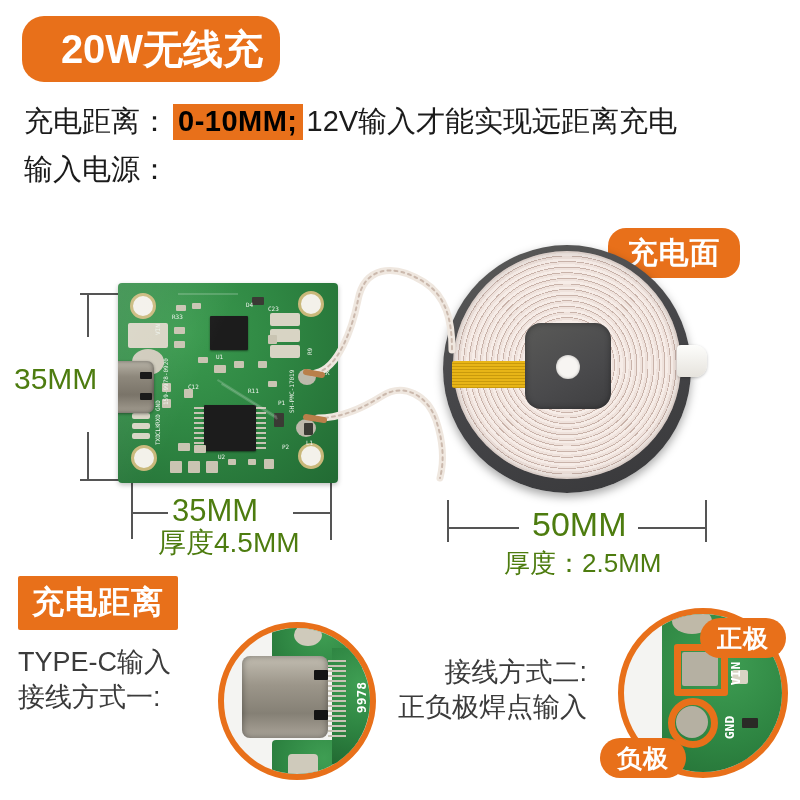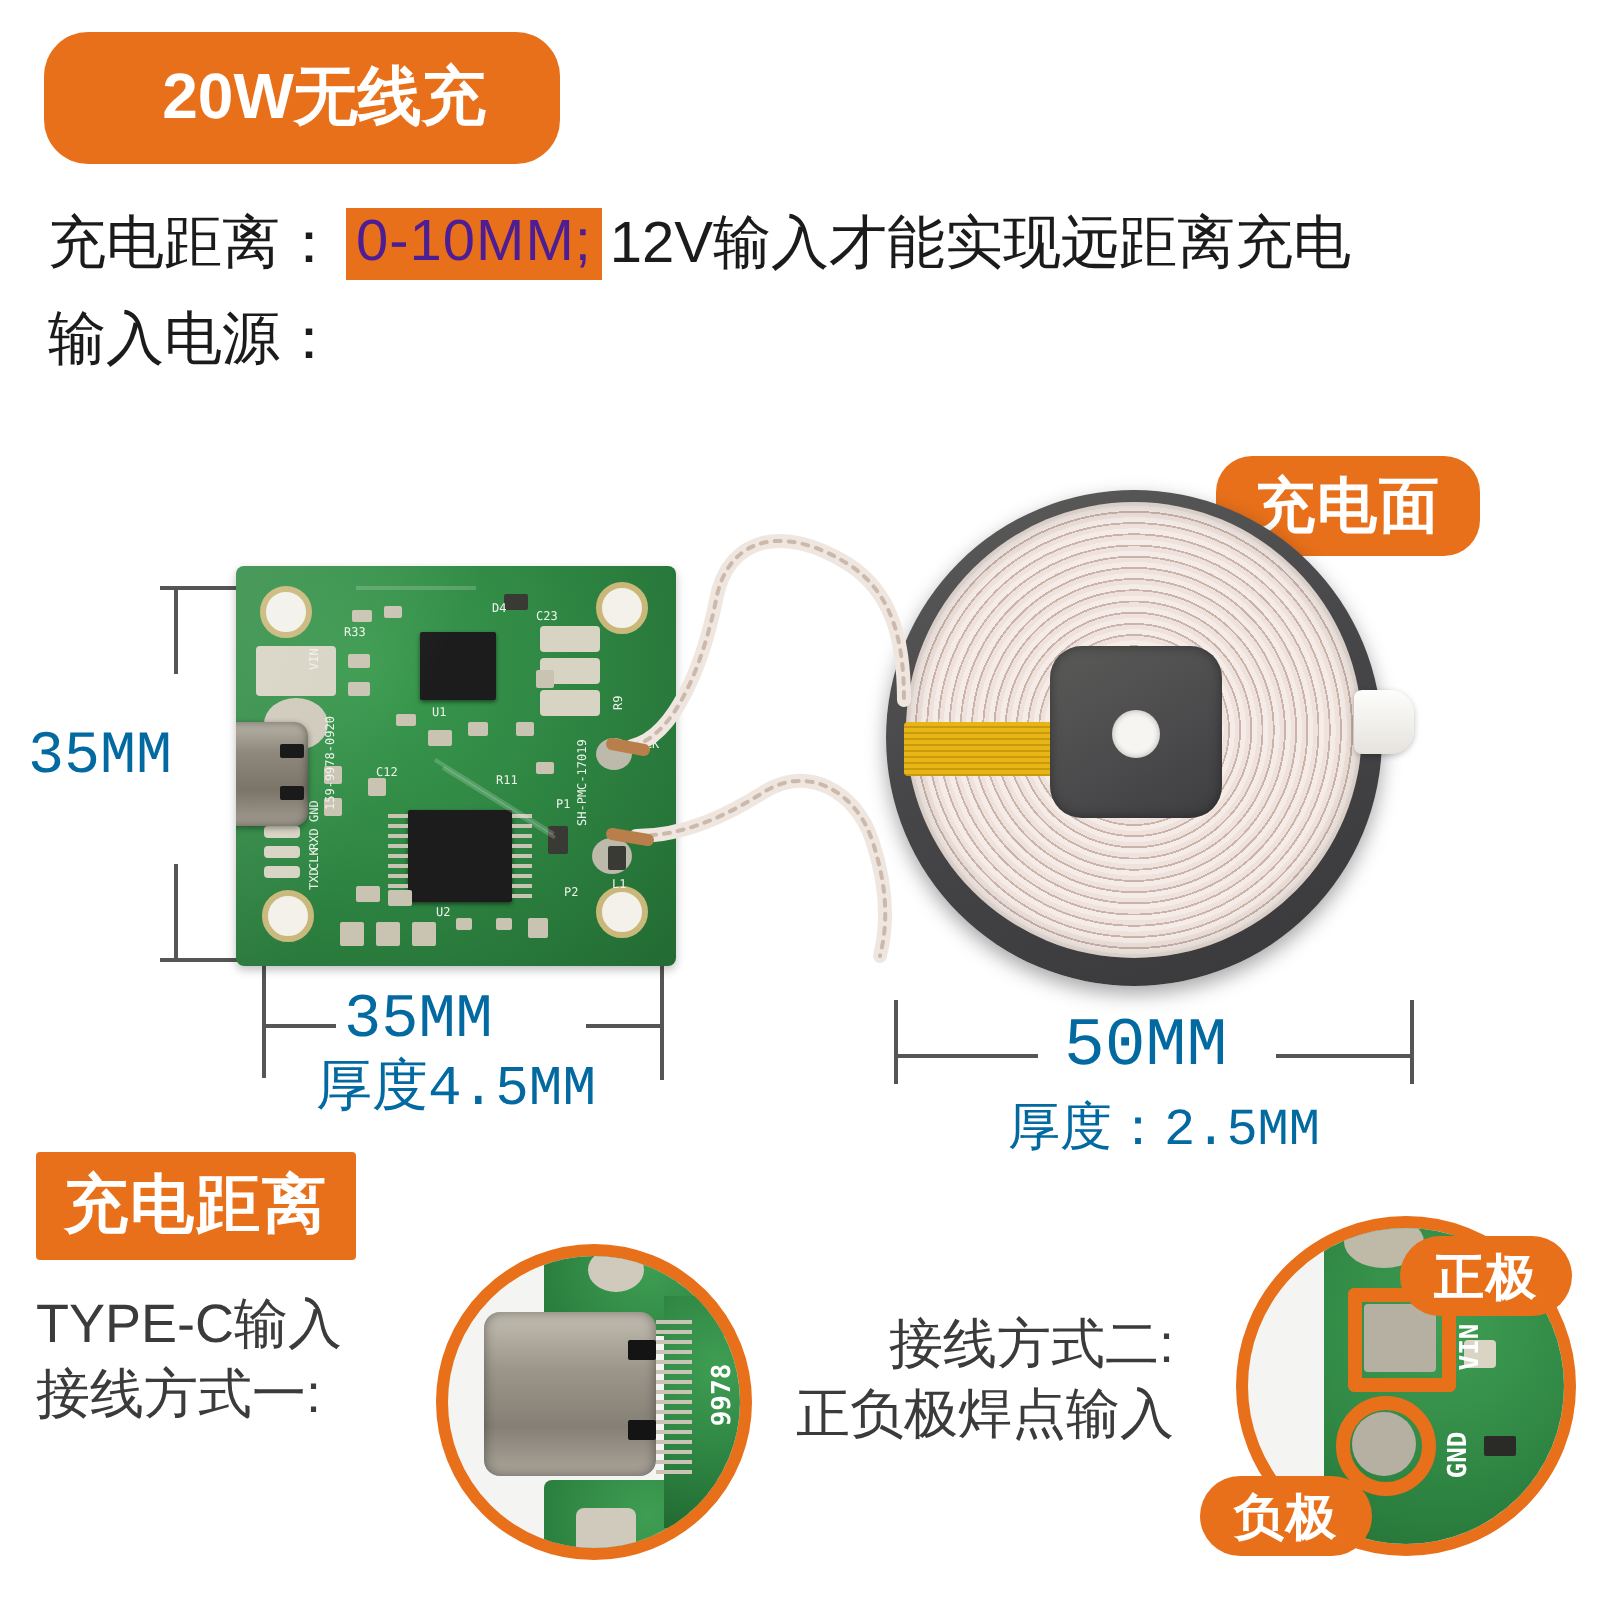--- a/index.html
+++ b/index.html
@@ -28,21 +28,21 @@
     align-items: center;
     justify-content: center;
     box-sizing: border-box;
     font-weight: bold;
     letter-spacing: 1px;
   }
   #title-badge {
     left: 22px; top: 16px;
     width: 258px; height: 66px;
     border-radius: 22px;
-    font-size: 32px;
+    font-size: 40px;
     letter-spacing: 0px;
     padding-left: 22px;
   }
   #charging-face-badge {
     left: 608px; top: 228px;
     width: 132px; height: 50px;
     border-radius: 18px;
     font-size: 30px;
   }
   #wiring-title-badge {
@@ -72,38 +72,38 @@
     color: #1b1b1b;
     font-size: 29px;
     white-space: nowrap;
     display: flex;
     align-items: center;
   }
   #spec-line-1 { left: 24px; top: 102px; }
   #spec-line-2 { left: 24px; top: 150px; }
   .hl {
     background: #E8701A;
-    color: #4c1d95;
+    color: #000000;
     padding: 1px 5px 2px 5px;
     margin: 0 4px;
-    font-weight: normal;
+    font-weight: bold;
     letter-spacing: 0.5px;
   }
 
   
   .dim-line {
     position: absolute;
     background: #555555;
   }
   .dim-h { height: 2px; }
   .dim-v { width: 2px; }
   .dim-label {
     position: absolute;
-    color: #0369a1;
-    font-family: Liberation Mono, monospace;
+    color: #4d7c0f;
+    font-family: Liberation Sans, sans-serif;
     white-space: nowrap;
   }
 
   
   #pcb-board {
     position: absolute;
     left: 118px; top: 283px;
     width: 220px; height: 200px;
     background:
       radial-gradient(circle at 30% 25%, #3b9b4f 0%, #2f8743 45%, #226a33 100%);

